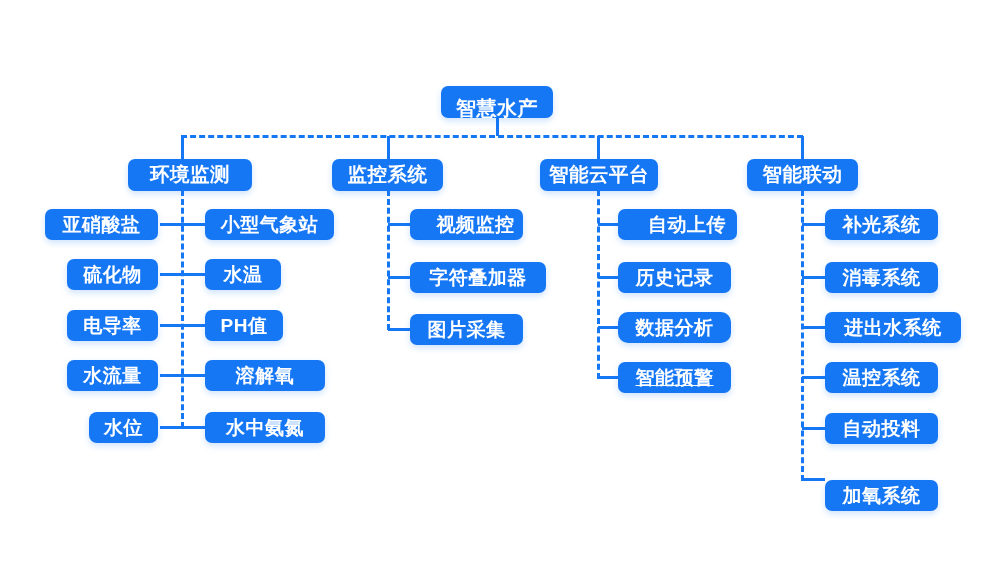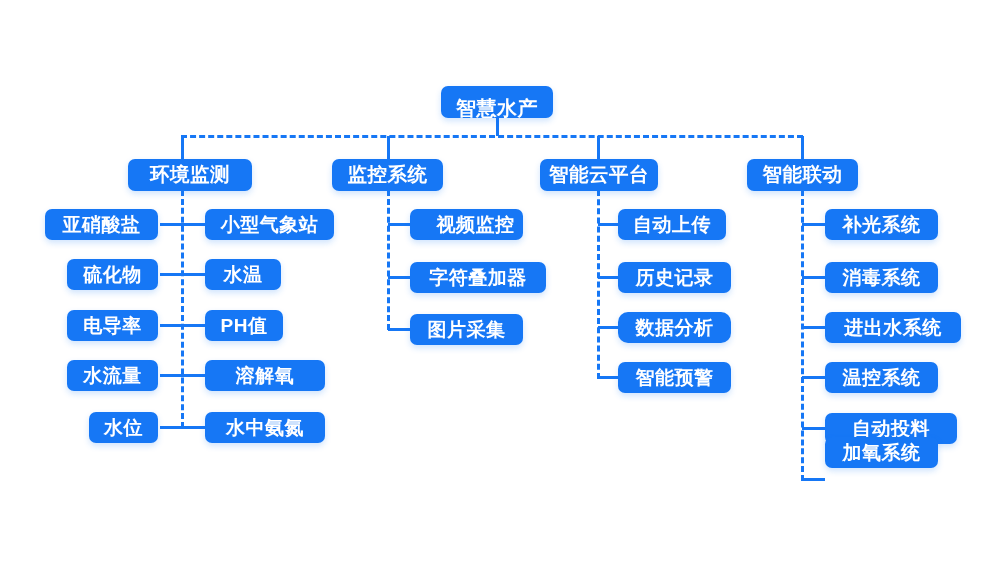--- a/index.html
+++ b/index.html
@@ -120,21 +120,21 @@
   <div class="hsolid" style="left:182px;top:374px;width:23px;"></div>
   <div class="node" style="left:67px;top:360px;width:91px;">
     <span>水流量</span>
   </div>
   <div class="node" style="left:205px;top:360px;width:120px;">
     <span>溶解氧</span>
   </div>
 
   <div class="hsolid" style="left:160px;top:426px;width:22px;"></div>
   <div class="hsolid" style="left:182px;top:426px;width:23px;"></div>
-  <div class="node" style="left:89px;top:412px;width:69px;">
+  <div class="node" style="left:89px;top:412px;width:69px;border-radius:8px;">
     <span>水位</span>
   </div>
   <div class="node" style="left:205px;top:412px;width:120px;">
     <span>水中氨氮</span>
   </div>
 
   <div class="vline" style="left:387px;top:190px;height:140px;"></div>
 
   <div class="hsolid" style="left:388px;top:223px;width:22px;"></div>
   <div class="node" style="left:410px;top:209px;width:113px;padding-left:29px;">
@@ -147,36 +147,36 @@
   </div>
 
   <div class="hsolid" style="left:388px;top:328px;width:22px;"></div>
   <div class="node" style="left:410px;top:314px;width:113px;">
     <span>图片采集</span>
   </div>
 
   <div class="vline" style="left:597px;top:190px;height:189px;"></div>
 
   <div class="hsolid" style="left:598px;top:223px;width:20px;"></div>
-  <div class="node" style="left:618px;top:209px;width:108px;">
+  <div class="node" style="left:618px;top:209px;width:119px;justify-content:flex-end;">
     <span>自动上传</span>
   </div>
 
   <div class="hsolid" style="left:598px;top:276px;width:20px;"></div>
   <div class="node" style="left:618px;top:262px;width:113px;">
     <span>历史记录</span>
   </div>
 
   <div class="hsolid" style="left:598px;top:326px;width:20px;"></div>
   <div class="node" style="left:618px;top:312px;width:113px;border-radius:10px;">
     <span>数据分析</span>
   </div>
 
   <div class="hsolid" style="left:598px;top:376px;width:20px;"></div>
-  <div class="node" style="left:618px;top:362px;width:113px;">
+  <div class="node" style="left:618px;top:362px;width:113px;text-decoration:underline;">
     <span>智能预警</span>
   </div>
 
   <div class="vline" style="left:801px;top:190px;height:291px;"></div>
 
   <div class="hsolid" style="left:802px;top:223px;width:23px;"></div>
   <div class="node" style="left:825px;top:209px;width:113px;">
     <span>补光系统</span>
   </div>
 
@@ -189,22 +189,22 @@
   <div class="node" style="left:825px;top:312px;width:136px;">
     <span>进出水系统</span>
   </div>
 
   <div class="hsolid" style="left:802px;top:376px;width:23px;"></div>
   <div class="node" style="left:825px;top:362px;width:113px;">
     <span>温控系统</span>
   </div>
 
   <div class="hsolid" style="left:802px;top:427px;width:23px;"></div>
-  <div class="node" style="left:825px;top:413px;width:132px;">
+  <div class="node" style="left:825px;top:413px;width:113px;">
     <span>自动投料</span>
   </div>
 
   <div class="hsolid" style="left:802px;top:478px;width:23px;"></div>
-  <div class="node" style="left:825px;top:437px;width:113px;">
+  <div class="node" style="left:825px;top:480px;width:113px;">
     <span>加氧系统</span>
   </div>
 
 </div>
 
 </body></html>

